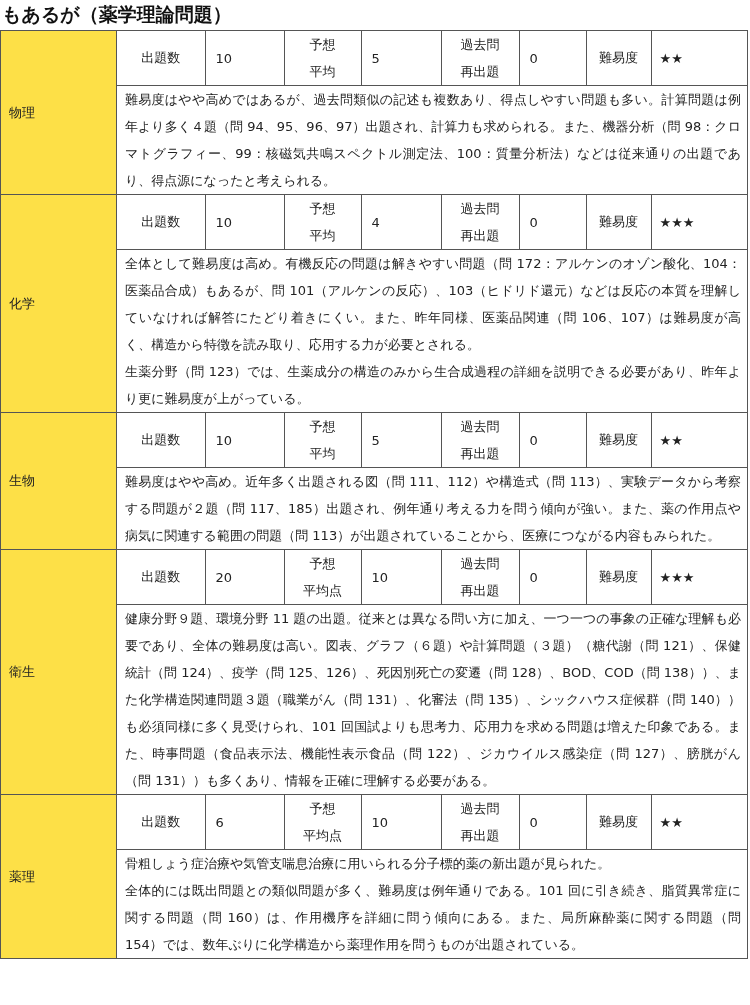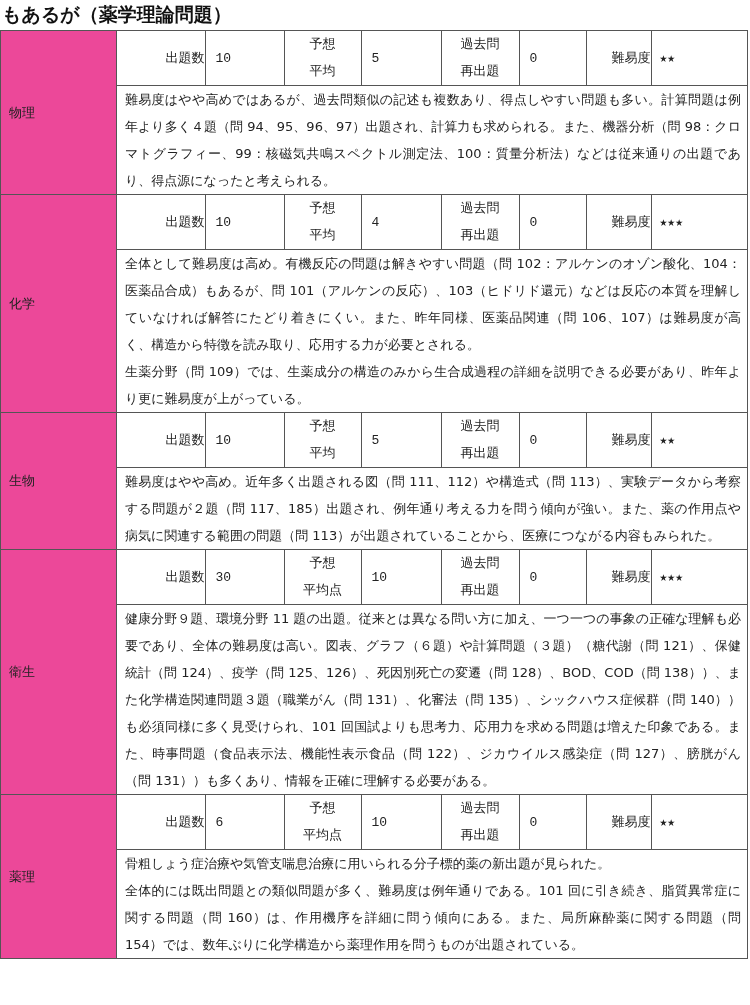--- a/index.html
+++ b/index.html
@@ -1,25 +1,25 @@
 <!DOCTYPE html>
 <html><head>
 <meta charset="utf-8">
 <style>
   html, body { margin:0; padding:0; background:#ffffff; }
   body { width:750px; height:1005px; overflow:hidden; font-family:"DejaVu Sans", "Liberation Sans", sans-serif; color:#222; }
   .title { position:absolute; left:2px; top:2px; height:26px; font-size:19px; font-weight:bold; color:#111; letter-spacing:0px; white-space:nowrap; }
   .wrap { position:absolute; left:0; top:30px; width:748px; }
   table.main { border-collapse:collapse; width:748px; table-layout:fixed; }
   table.main td { border:1px solid #555; padding:0; vertical-align:middle; }
-  td.subject { background:#ec4899; width:115px; font-size:13px; padding-left:8px !important; color:#222; }
+  td.subject { background:#fde047; width:115px; font-size:13px; padding-left:8px !important; color:#222; }
   table.stats { border-collapse:collapse; width:100%; table-layout:fixed; }
-  table.stats td { border:none; border-right:1px solid #555; height:54px; font-size:13px; padding:0;font-family:Liberation Mono, monospace; }
+  table.stats td { border:none; border-right:1px solid #555; height:54px; font-size:13px; padding:0; }
   table.stats td:last-child { border-right:none; }
-  td.lbl { text-align:right; }
+  td.lbl { text-align:center; }
   td.val { padding-left:10px !important;margin-left:24px; }
   td.lbl2 { text-align:center; line-height:27px; }
   td.stars { padding-left:8px !important; font-size:13px; letter-spacing:0px; }
   td.desc { font-size:13px; line-height:27px; padding:0 6px 0 8px !important; text-align:justify;margin-top:29px; }
   td.desc p { margin:0; }
   .stats-cell { padding:0 !important; }
 </style>
 </head>
 <body>
 
@@ -107,22 +107,22 @@
           <td class="val">0</td>
           <td class="lbl">難易度</td>
           <td class="stars">★★★</td>
         </tr>
       </tbody>
             </table>
     </td>
   </tr>
   <tr>
     <td class="desc">
-            <p>全体として難易度は高め。有機反応の問題は解きやすい問題（問 102：アルケンのオゾン酸化、104：医薬品合成）もあるが、問 101（アルケンの反応）、103（ヒドリド還元）などは反応の本質を理解していなければ解答にたどり着きにくい。また、昨年同様、医薬品関連（問 106、107）は難易度が高く、構造から特徴を読み取り、応用する力が必要とされる。</p>
-            <p>生薬分野（問 109）では、生薬成分の構造のみから生合成過程の詳細を説明できる必要があり、昨年より更に難易度が上がっている。</p>
+            <p>全体として難易度は高め。有機反応の問題は解きやすい問題（問 172：アルケンのオゾン酸化、104：医薬品合成）もあるが、問 101（アルケンの反応）、103（ヒドリド還元）などは反応の本質を理解していなければ解答にたどり着きにくい。また、昨年同様、医薬品関連（問 106、107）は難易度が高く、構造から特徴を読み取り、応用する力が必要とされる。</p>
+            <p>生薬分野（問 123）では、生薬成分の構造のみから生合成過程の詳細を説明できる必要があり、昨年より更に難易度が上がっている。</p>
           </td>
   </tr>
 
   <tr>
     <td class="subject" rowspan="2">
       <span>生物</span>
     </td>
     <td class="stats-cell">
       <table class="stats">
         <colgroup>
@@ -174,21 +174,21 @@
                 <col style="width:77px">
                 <col style="width:80px">
           <col style="width:78px">
                 <col style="width:67px">
                 <col style="width:65px">
                 <col>
         </colgroup>
         <tbody>
                 <tr>
           <td class="lbl">出題数</td>
-          <td class="val">30</td>
+          <td class="val">20</td>
           <td class="lbl2">
             <div>予想</div>
             <div>平均点</div>
           </td>
           <td class="val">10</td>
           <td class="lbl2">
             <div>過去問</div>
             <div>再出題</div>
           </td>
           <td class="val">0</td>

